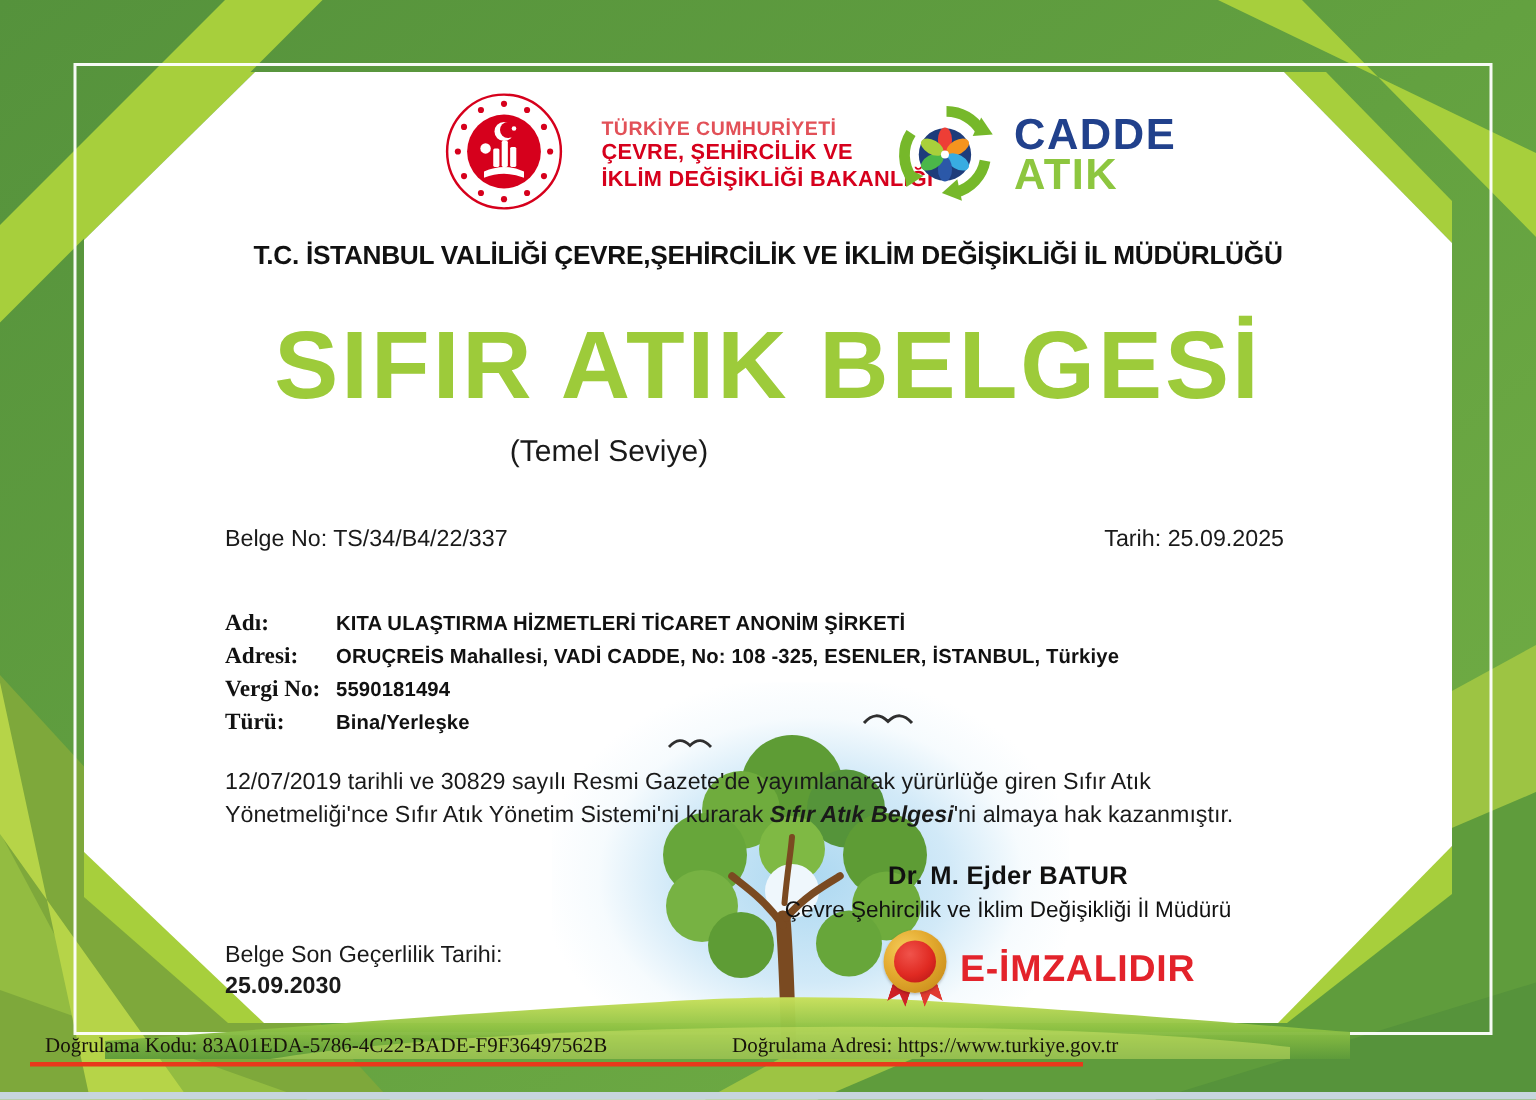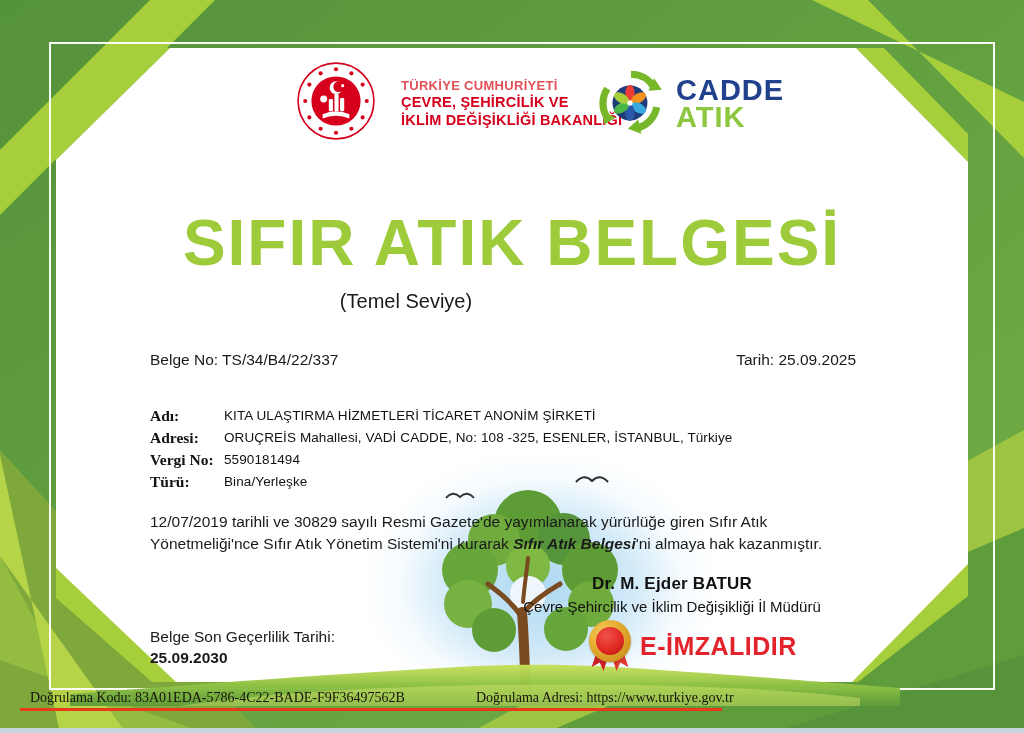--- a/index.html
+++ b/index.html
@@ -37,21 +37,21 @@
     font-size:64px;font-weight:800;color:#9DCB3A;letter-spacing:2px;}
   .cert-subtitle{left:0;top:290px;width:812px;text-align:center;
     font-size:20px;color:#1a1a1a;}
 
   
   .belge-row{left:150px;top:351px;width:706px;display:flex;justify-content:space-between;
     font-size:15.5px;color:#1a1a1a;}
   .fields{left:150px;top:405px;width:710px;font-size:13.5px;color:#111;}
   .field-row{display:flex;line-height:22px;}
   .field-label{width:74px;font-size:15.5px;font-weight:800;flex:none;font-family:Liberation Serif, serif;}
-  .field-value{font-weight:400;letter-spacing:.1px;}
+  .field-value{font-weight:700;letter-spacing:.1px;}
 
   .body-par{left:150px;top:511px;width:692px;font-size:15.5px;line-height:1.45;color:#1a1a1a;}
   .body-par b{font-weight:800;font-style:italic;}
 
   .signature{left:468px;top:574px;width:408px;text-align:center;color:#111;}
   .signer-name{font-size:17px;font-weight:800;letter-spacing:.2px;}
   .signer-title{font-size:15px;margin-top:4px;}
 
   
   .eimza{left:588px;top:620px;display:flex;align-items:center;gap:8px;}
@@ -67,21 +67,21 @@
     background:radial-gradient(circle at 38% 32%, #F0534B 0%, #E02A22 55%, #B01313 100%);}
   .eimza-label{font-size:25px;font-weight:800;color:#E3232B;letter-spacing:.5px;}
 
   .validity{left:150px;top:627px;font-size:15.5px;color:#1a1a1a;line-height:1.35;}
   .validity-date{font-weight:800;}
 
   
   .footerbar{left:0;top:686px;width:1024px;height:30px;
     font-family:"Liberation Serif","DejaVu Serif",serif;font-size:14px;color:#17120a;}
   .foot-code{position:absolute;left:30px;top:4px;}
-  .foot-addr{position:absolute;left:476px;top:4px;}
+  .foot-addr{position:absolute;left:488px;top:4px;}
   .redline{position:absolute;left:20px;top:22px;width:702px;height:2.5px;background:#E8391B;}
   .bottom-strip{left:0;top:728px;width:1024px;height:5px;background:#C7D5DE;z-index:7;}
 </style>
 </head>
 <body>
 
 <div class="stage">
 
   <svg class="abs bg-svg" width="1024" height="733" viewBox="0 0 1024 733">
     <defs>
@@ -212,20 +212,21 @@
         <ellipse cx="26.7" cy="31.2" rx="4.6" ry="8" fill="#A9D03B" transform="rotate(120 26.7 31.2)"></ellipse>
         <circle cx="35" cy="36" r="2.6" fill="#FFFFFF"></circle>
       </g>
     </svg>
     <div class="sifir-words">
       <span class="sifir-w1">CADDE</span>
       <span class="sifir-w2">ATIK</span>
     </div>
   </div>
 
+  <div class="abs txt office-title">T.C. İSTANBUL VALİLİĞİ ÇEVRE,ŞEHİRCİLİK VE İKLİM DEĞİŞİKLİĞİ İL MÜDÜRLÜĞÜ</div>
 
   <div class="abs txt cert-title">SIFIR ATIK BELGESİ</div>
   <div class="abs txt cert-subtitle">(Temel Seviye)</div>
 
   <div class="abs txt belge-row">
     <div>
       <span>Belge No:</span>
       <span>TS/34/B4/22/337</span>
     </div>
     <div>

